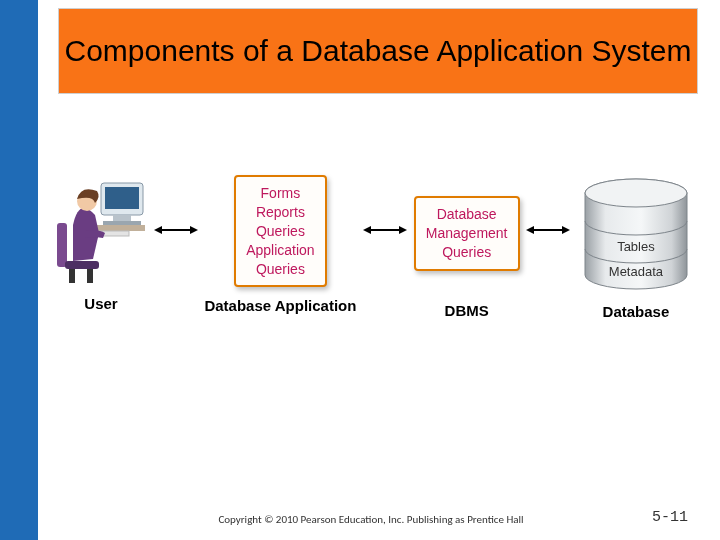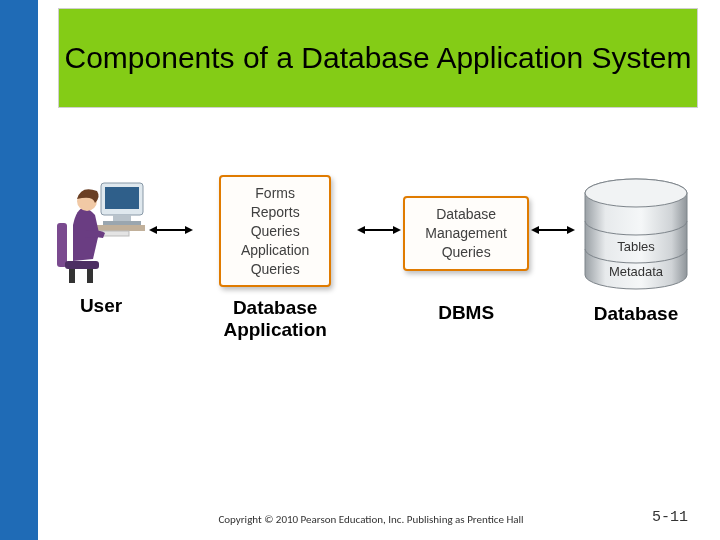--- a/index.html
+++ b/index.html
@@ -16,23 +16,23 @@
     left: 0; top: 0;
     width: 38px;
     height: 540px;
     background: #1f6bb6;
   }
   .title-box {
     position: absolute;
     left: 58px;
     top: 8px;
     width: 640px;
-    height: 100px;
+    height: 86px;
     border: 1px solid #cfcfcf;
-    background: #84cc16;
+    background: #f97316;
     display: flex;
     align-items: center;
     justify-content: center;
     text-align: left;
   }
   .title-box h1 {
     font-size: 30px;
     font-weight: 400;
     color: #000000;
     line-height: 1.15;
@@ -49,43 +49,43 @@
   }
   .col {
     display: flex;
     flex-direction: column;
     align-items: center;
     justify-content: flex-start;
   }
   .col-label {
     margin-top: 10px;
     font-weight: bold;
-    font-size: 19px;
+    font-size: 15px;
     font-family: "Trebuchet MS", Arial, sans-serif;
     color: #000;
     text-align: center;
   }
   .connector {
     display: flex;
     align-items: center;
     height: 110px;
     margin: 0 2px;
   }
   .connector svg { display: block; }
   
   .user-illus {
     width: 92px; height: 110px;
     position: relative;
   }
   
   .orange-box {
     border: 2px solid #e07b00;
     border-radius: 4px;
-    padding: 7px 20px;
-    color: #404040;
+    padding: 7px 10px;
+    color: #be185d;
     font-family: "Trebuchet MS", Arial, sans-serif;
     font-size: 14px;
     line-height: 1.35;
     text-align: center;
     background: #fffdfa;
     box-shadow: 2px 3px 5px rgba(0,0,0,0.25);
   }
   .orange-box.app { min-height: 100px; display:flex; flex-direction:column; justify-content:center;}
   .orange-box.dbms { min-height: 68px; display:flex; flex-direction:column; justify-content:center; }
   

